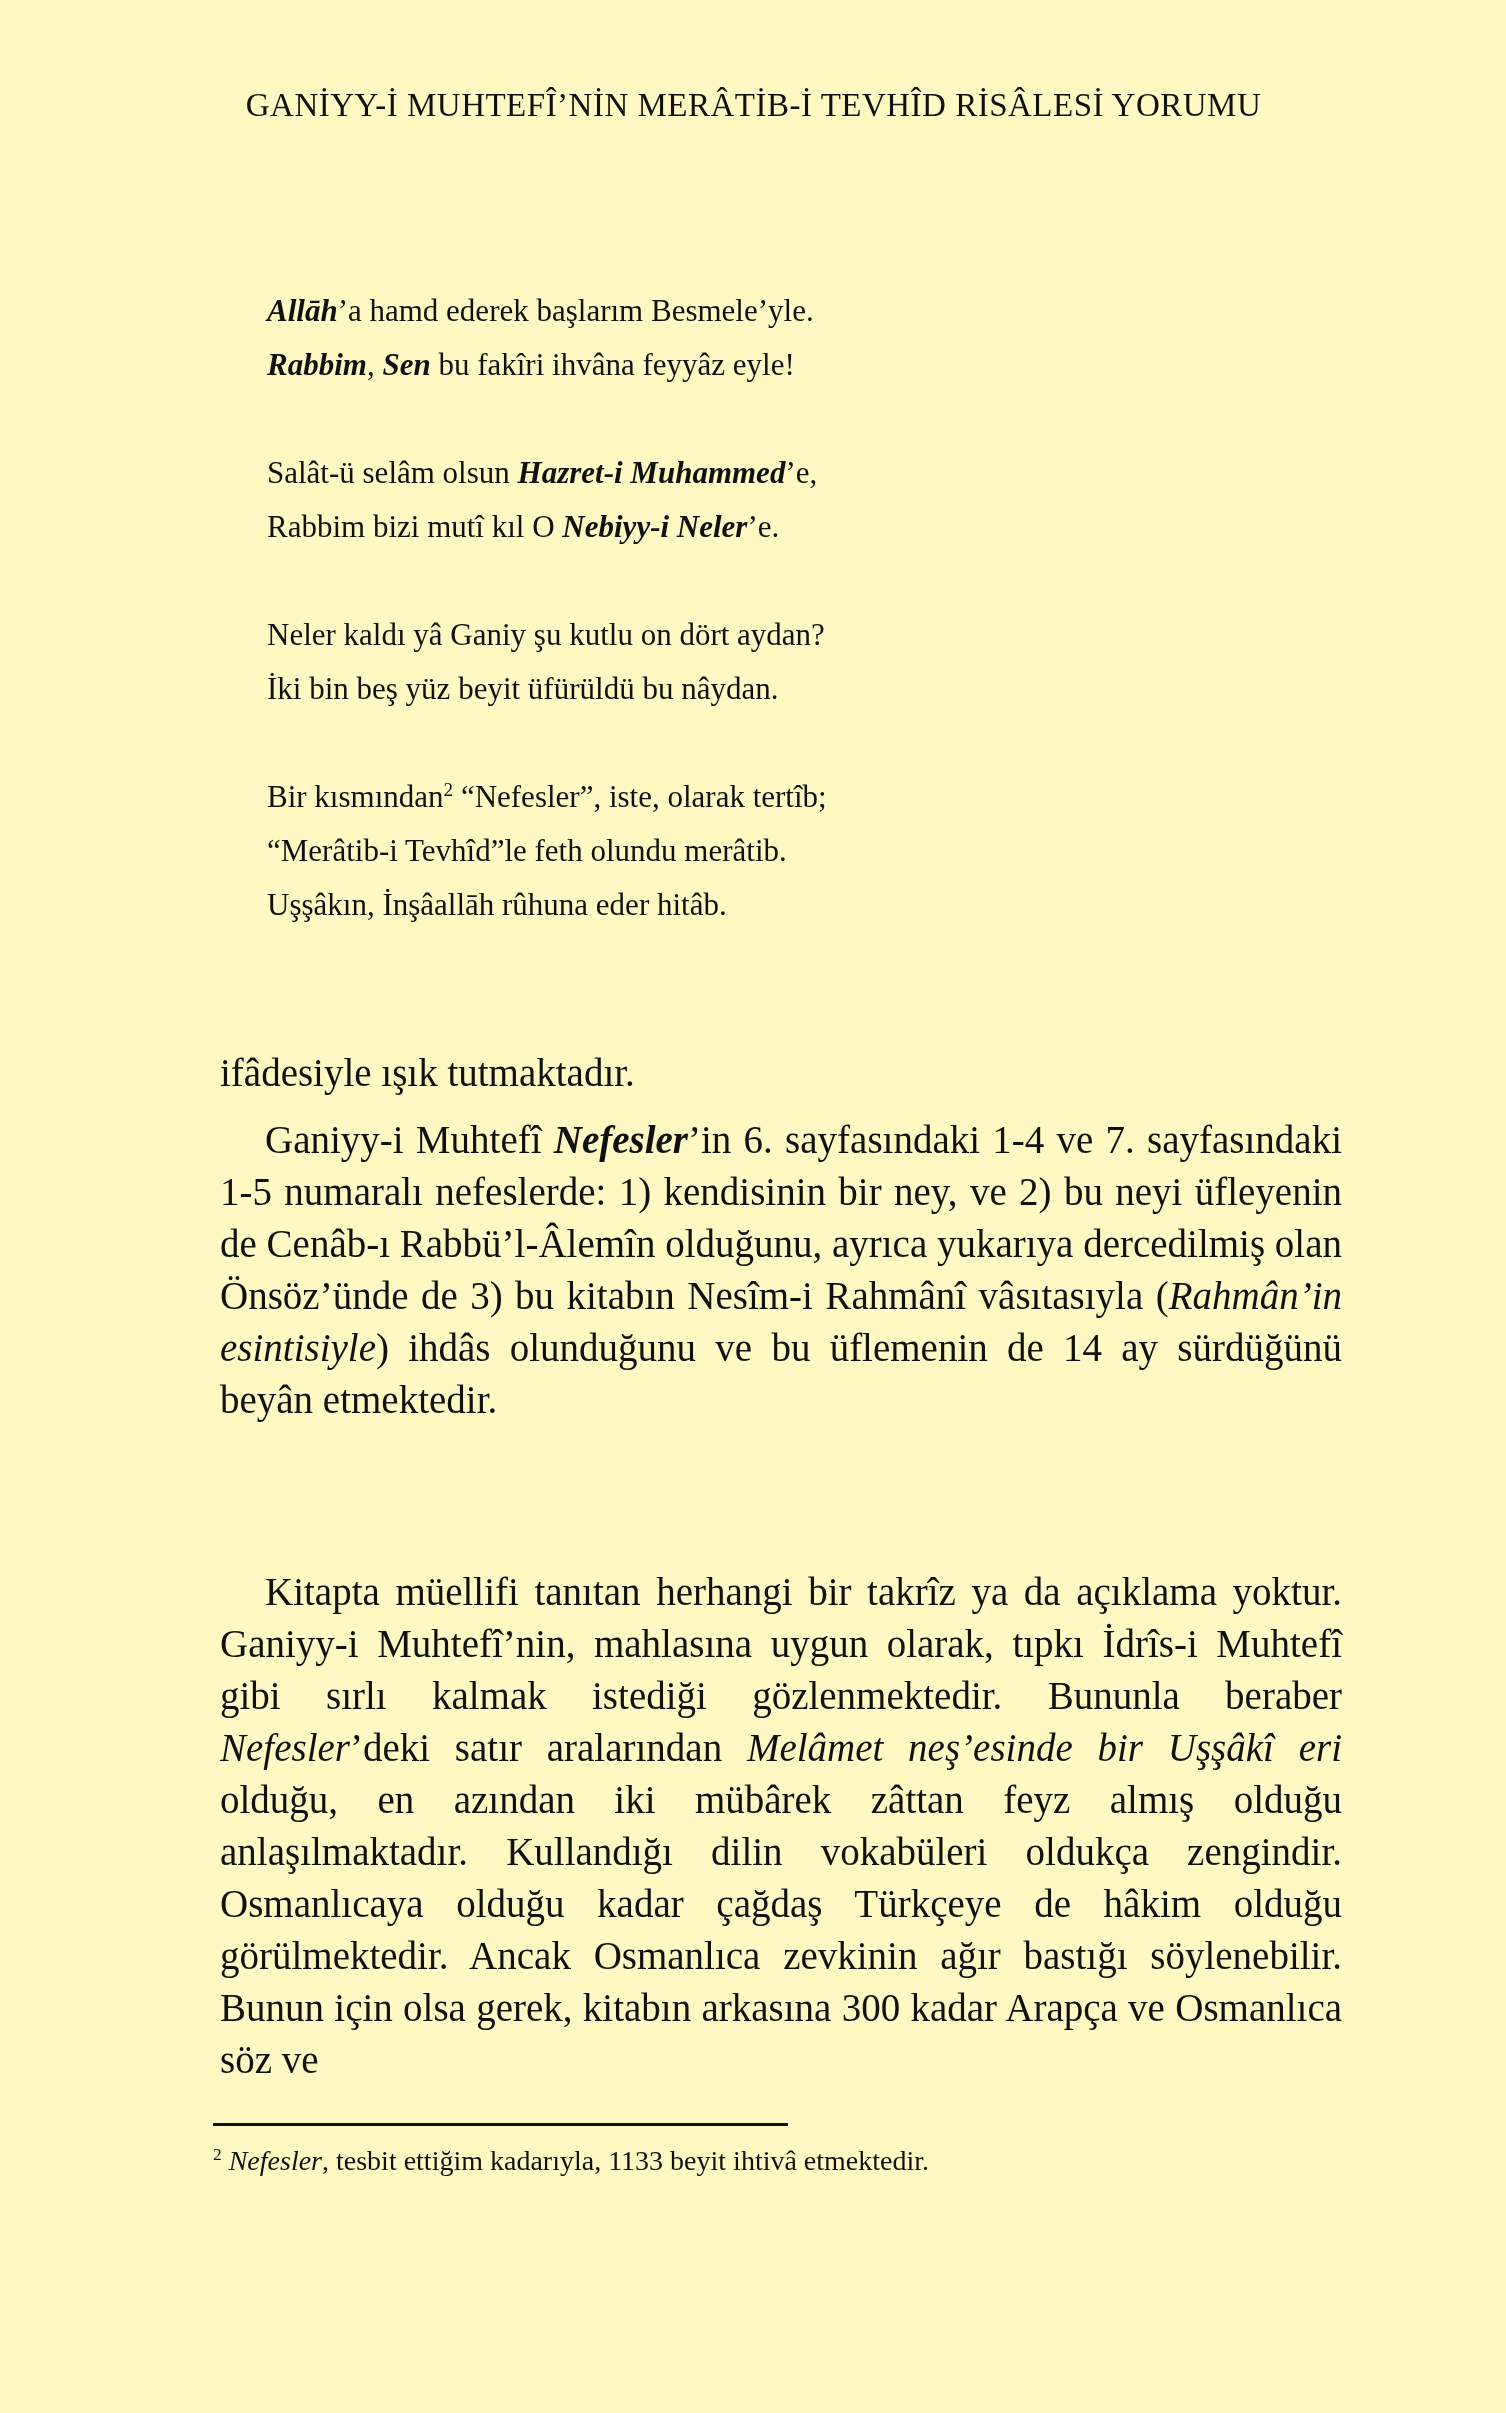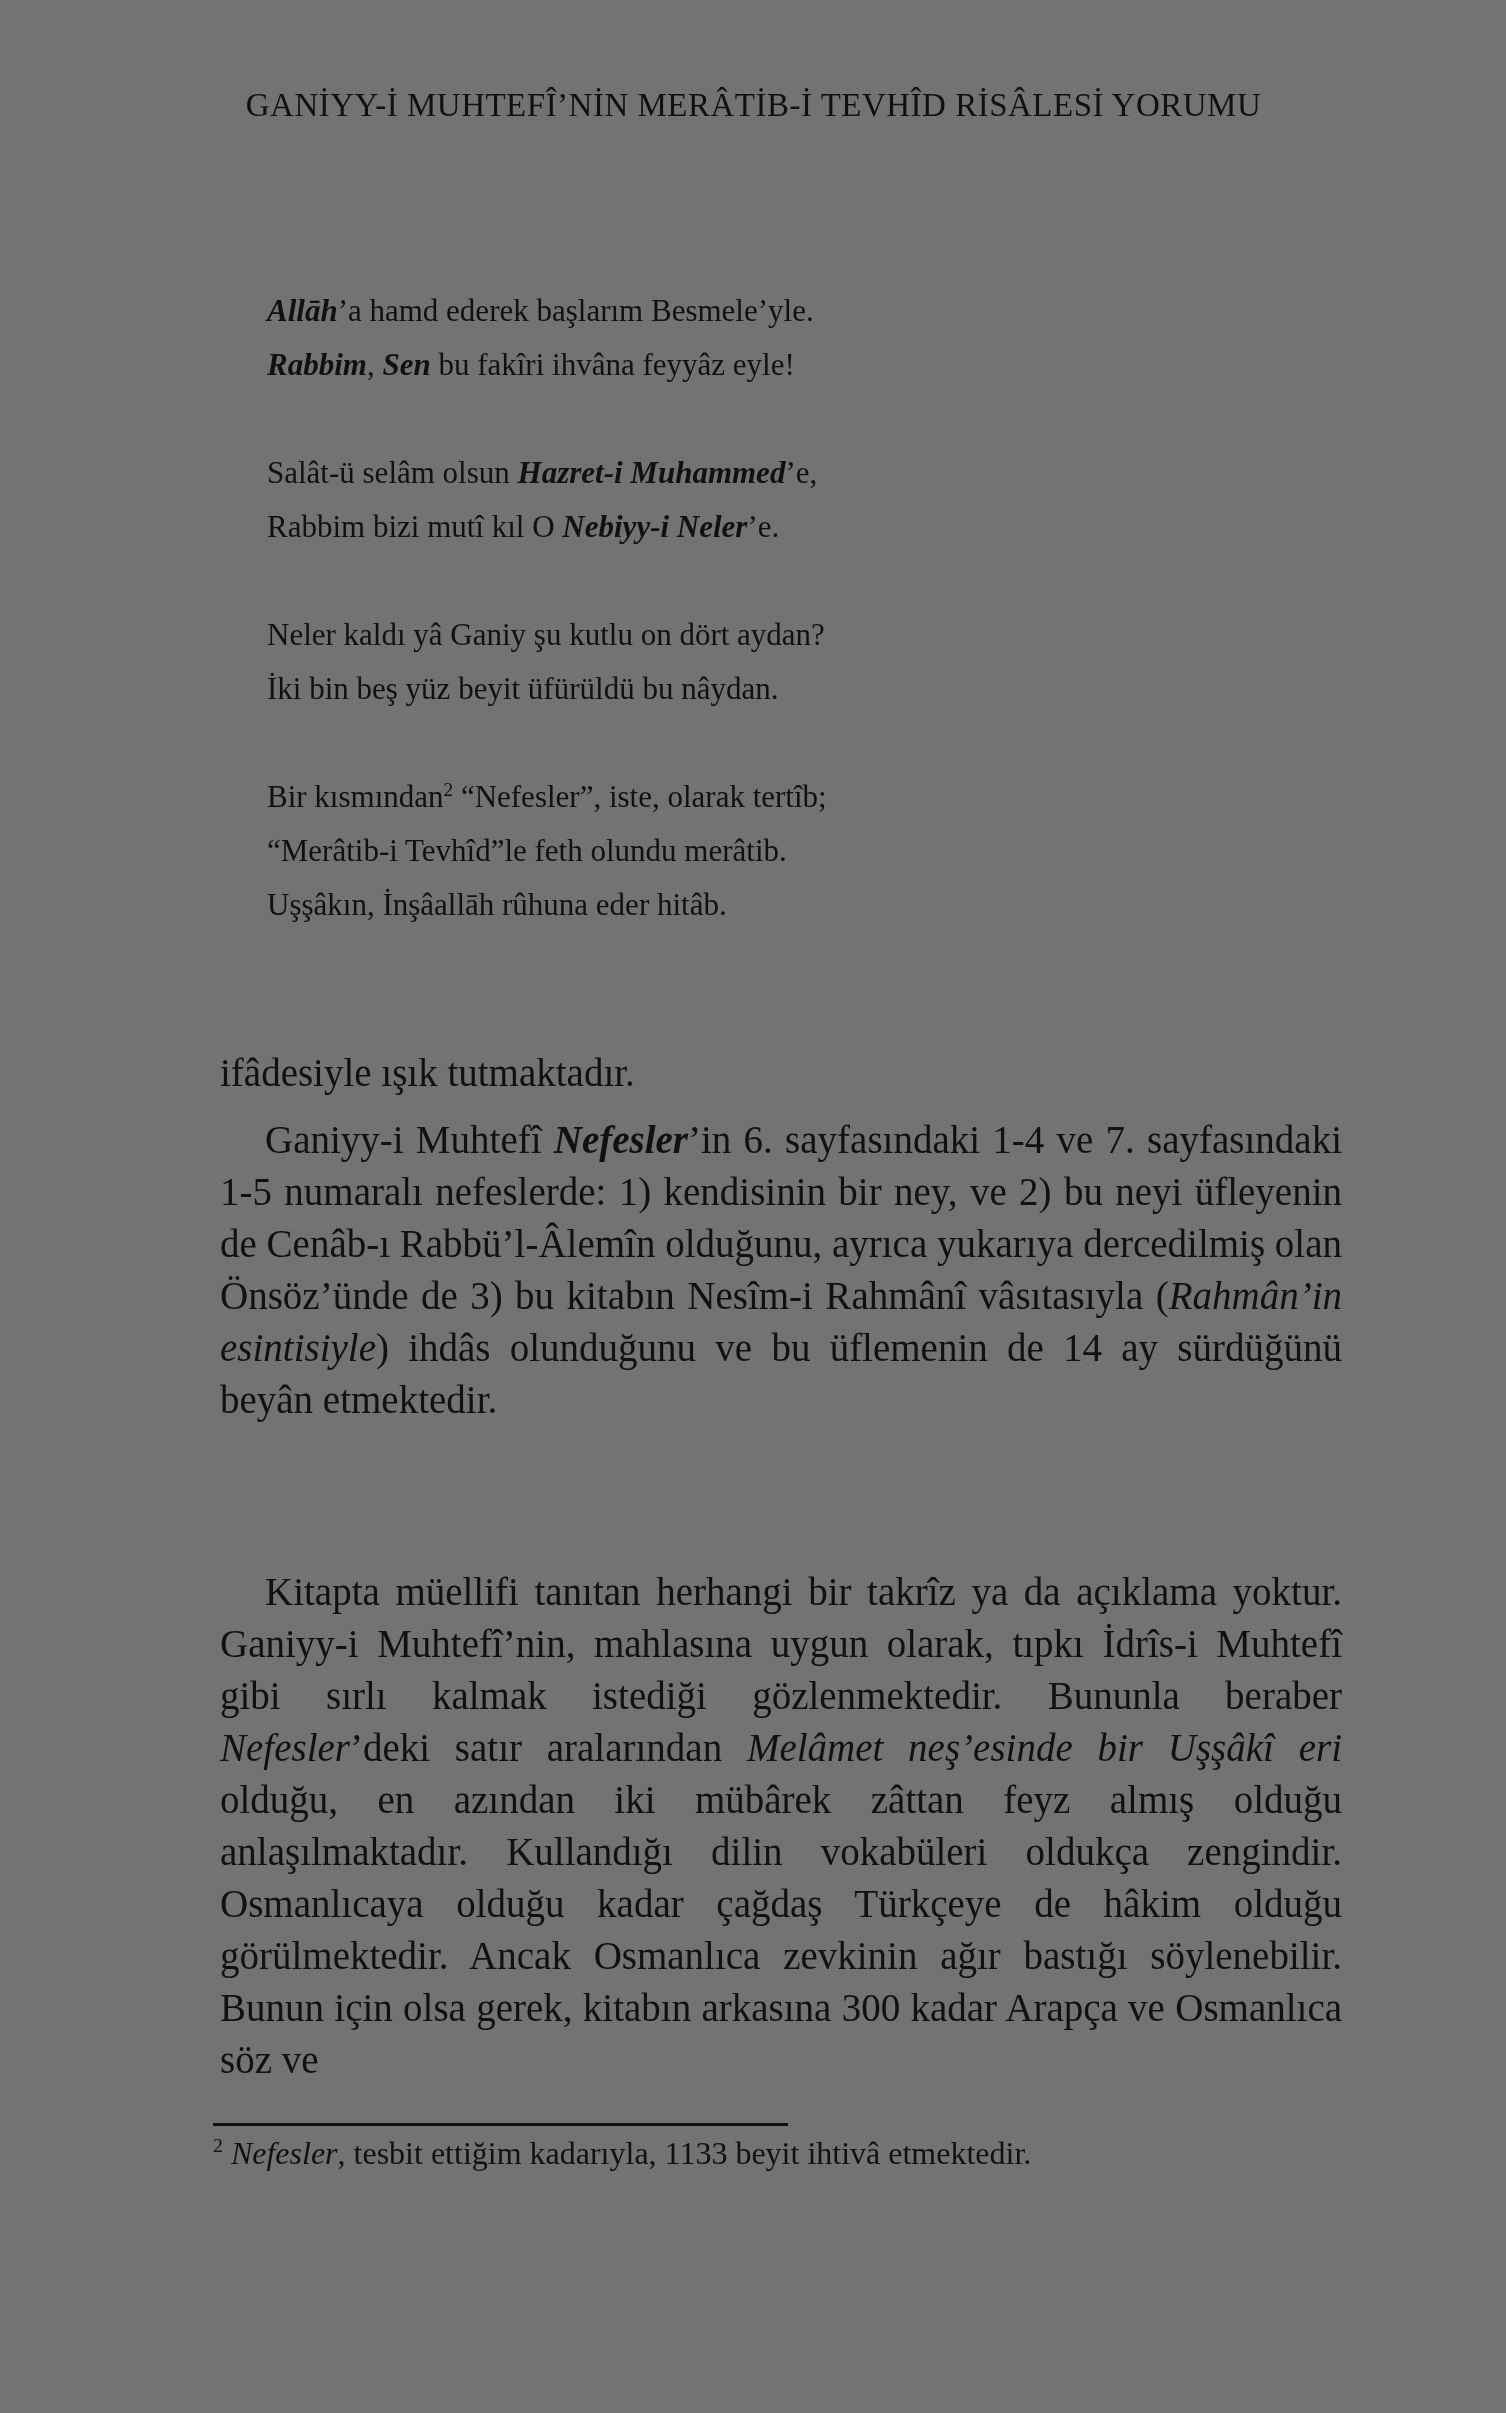--- a/index.html
+++ b/index.html
@@ -1,21 +1,21 @@
 <!DOCTYPE html>
 <html style="font-size:15px"><head>
 <meta charset="utf-8">
 <style>
   * { margin: 0; padding: 0; box-sizing: border-box; }
   html, body { background: #e8e8e8; }
   #page {
     position: relative;
     width: 1507px;
     height: 2413px;
-    background: #737373;
+    background: #fef9c3;
     font-family: "Liberation Serif", serif;
     color: #111111;
     overflow: hidden;
     margin: 0 auto;
     padding-left: 25px;
   }
   .abs { position: absolute; }
 
   
   #runhead {
@@ -65,22 +65,22 @@
     top: 2123px;
     left: 213px;
     width: 1131px;
   }
   .fnrule {
     width: 575px;
     height: 0;
     border-top: 3.8px solid #111111;
   }
   .fntext {
-    margin-top: 9px;
-    font-size: 32px;
+    margin-top: 17px;
+    font-size: 28px;
     line-height: 36px;
   }
 
   sup { font-size: 0.62em; vertical-align: super; line-height: 0; }
   .seg-i  { font-style: italic; }
   .seg-bi { font-style: italic; font-weight: bold; }
 </style>
 </head>
 <body>
 

